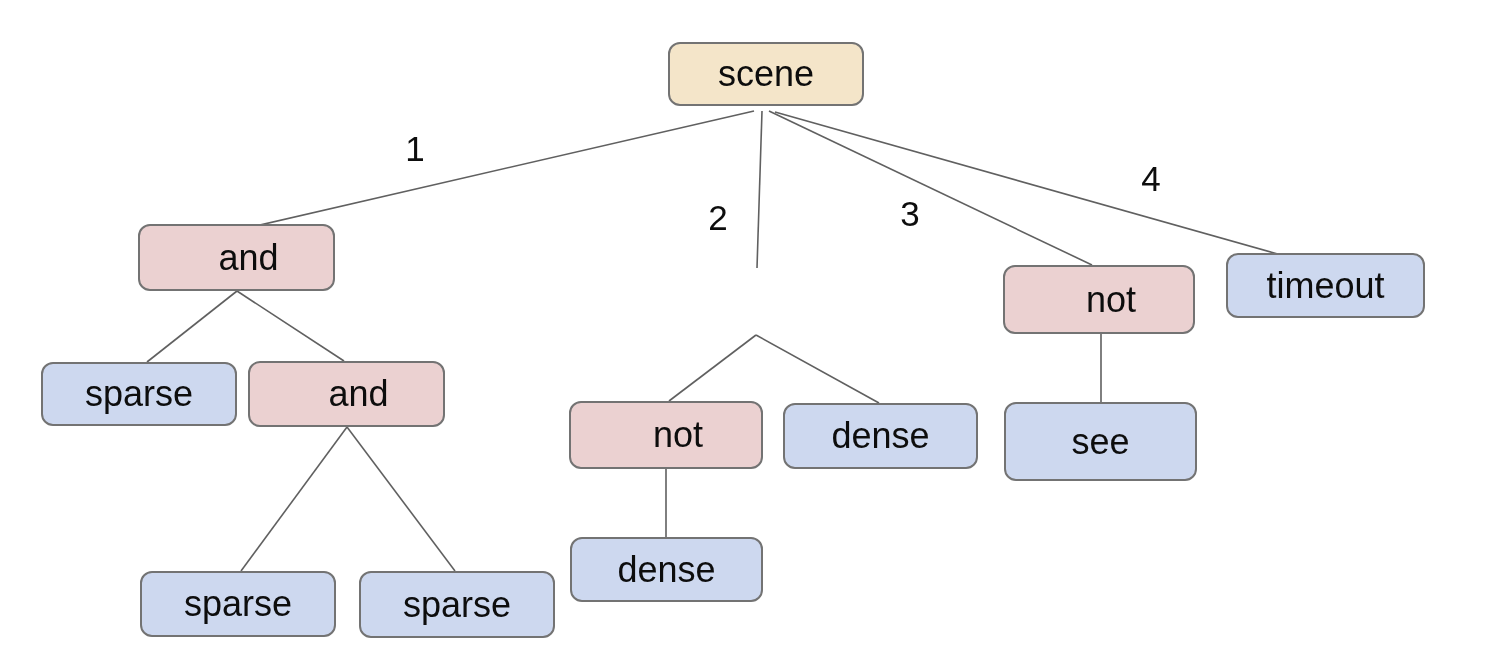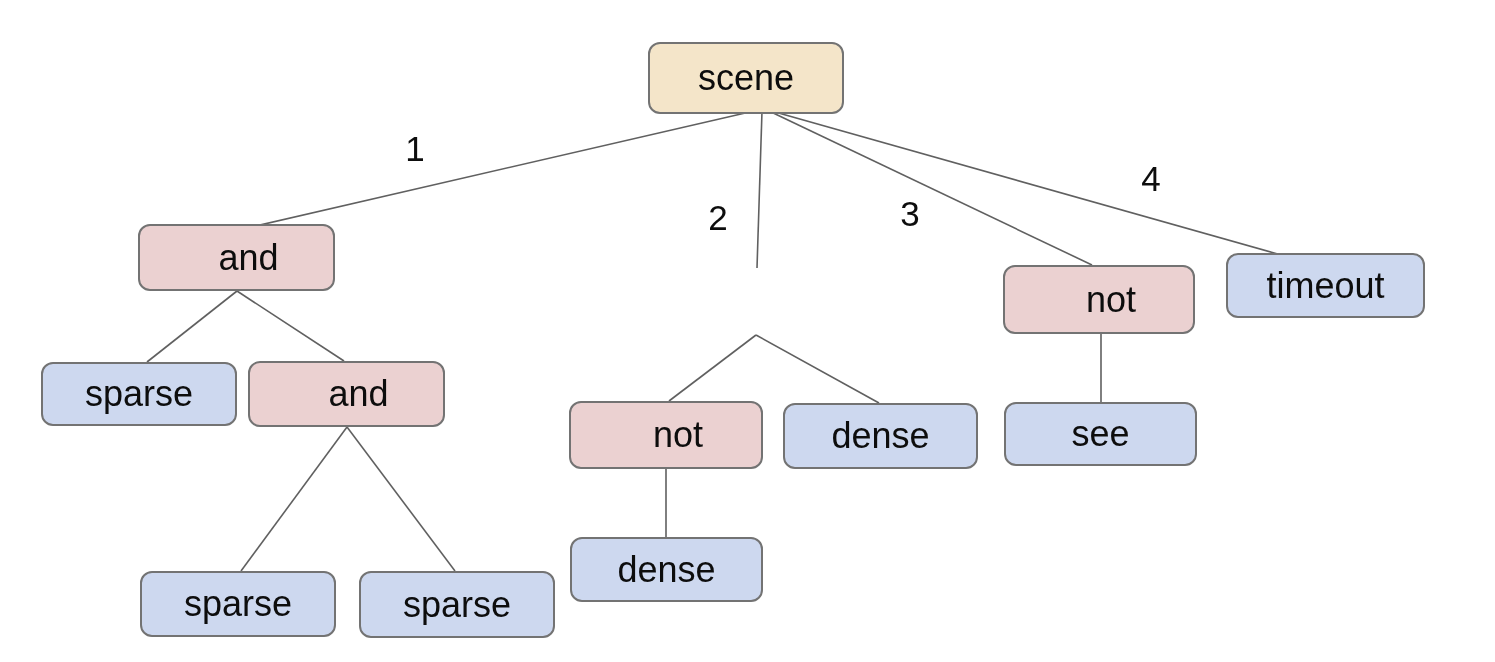--- a/index.html
+++ b/index.html
@@ -64,38 +64,38 @@
     <line x1="237" y1="291" x2="147" y2="362"></line>
     <line x1="237" y1="291" x2="344" y2="361"></line>
     <line x1="347" y1="427" x2="241" y2="571"></line>
     <line x1="347" y1="427" x2="455" y2="571"></line>
     <line x1="756" y1="335" x2="669" y2="401"></line>
     <line x1="756" y1="335" x2="879" y2="403"></line>
     <line x1="666" y1="469" x2="666" y2="537"></line>
     <line x1="1101" y1="334" x2="1101" y2="402"></line>
   </svg>
 
-  <div class="node root" style="left:648px; top:42px;  width:196px; height:72px;">scene</div>
+  <div class="node root" style="left:668px; top:42px;  width:196px; height:64px;">scene</div>
 
   <div class="node op" style="left:138px; top:224px; width:197px; height:67px;">and</div>
 
 
   <div class="node op" style="left:1003px; top:265px; width:192px; height:69px;">not</div>
 
   <div class="node leaf" style="left:1226px; top:253px; width:199px; height:65px;">timeout</div>
 
   <div class="node leaf" style="left:41px;  top:362px; width:196px; height:64px;">sparse</div>
 
   <div class="node op" style="left:248px; top:361px; width:197px; height:66px;">and</div>
 
   <div class="node op" style="left:569px; top:401px; width:194px; height:68px;">not</div>
 
   <div class="node leaf" style="left:783px; top:403px; width:195px; height:66px;">dense</div>
 
-  <div class="node leaf" style="left:1004px; top:402px; width:193px; height:64px;">see</div>
+  <div class="node leaf" style="left:1004px; top:402px; width:193px; height:79px;">see</div>
 
   <div class="node leaf" style="left:140px; top:571px; width:196px; height:66px;">sparse</div>
 
   <div class="node leaf" style="left:359px; top:571px; width:196px; height:67px;">sparse</div>
 
   <div class="node leaf" style="left:570px; top:537px; width:193px; height:65px;">dense</div>
 
   <span class="edge-label" style="left:415px;  top:148px;">1</span>
   <span class="edge-label" style="left:718px;  top:217px;">2</span>
   <span class="edge-label" style="left:910px;  top:213px;">3</span>

